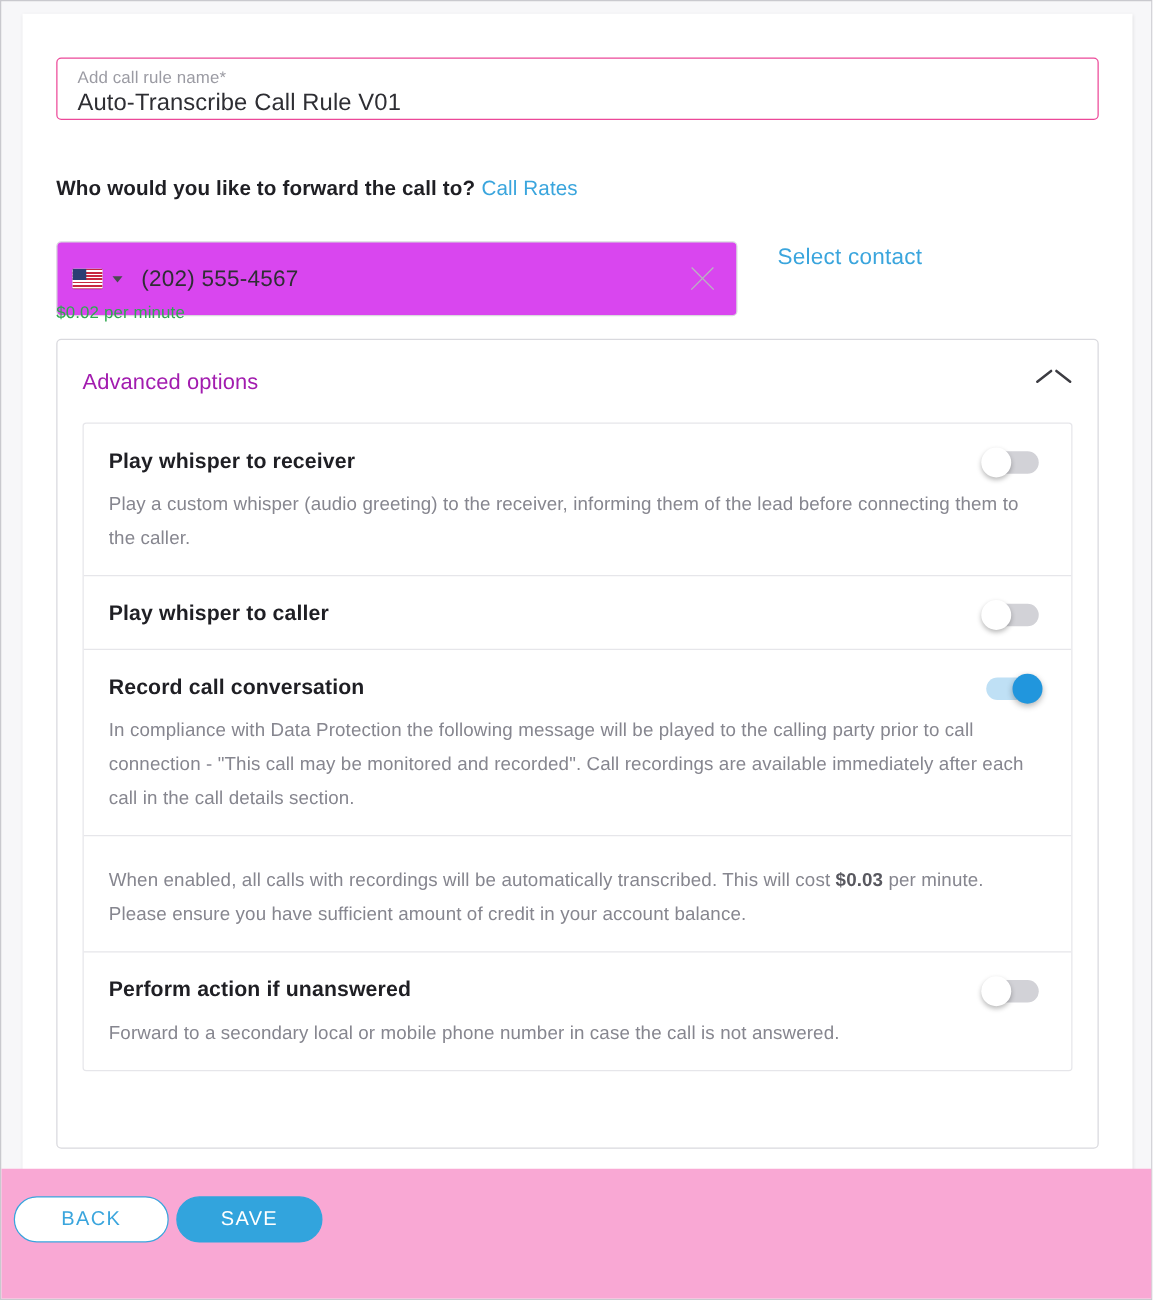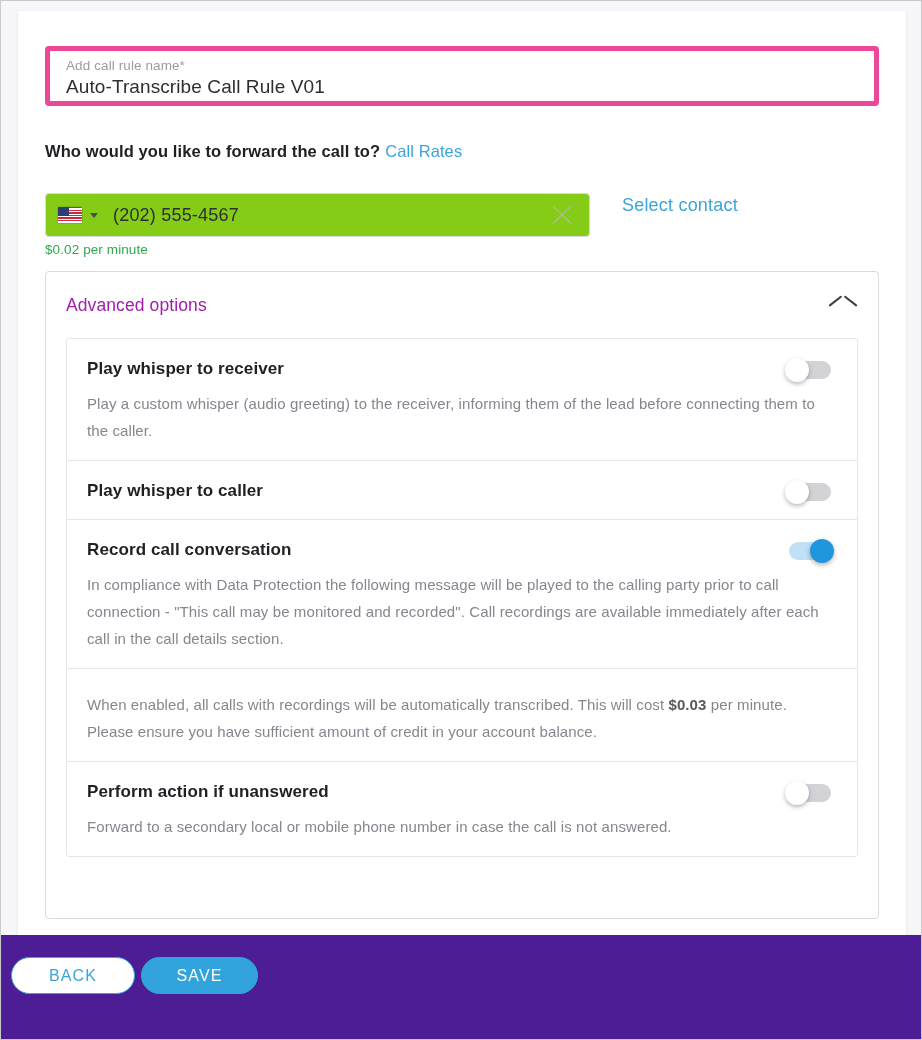--- a/index.html
+++ b/index.html
@@ -23,22 +23,22 @@
     left: 17px; top: 10px;
     width: 888px; height: 926px;
     background: #ffffff;
     box-shadow: 0 1px 3px rgba(0,0,0,0.10);
   }
 
   
   .rulename-field {
     position: absolute;
     left: 27px; top: 35px;
-    width: 834px; height: 60px;
-    border: 5px solid #ec4899;
+    width: 834px; height: 50px;
+    border: 1px solid #ec4899;
     border-radius: 4px;
     background: #fff;
     padding: 7px 16px 0 16px;
   }
   .rulename-label {
     font-size: 13.5px;
     color: #9b9ba3;
     line-height: 16px;
     letter-spacing: .1px;
   }
@@ -63,24 +63,24 @@
     color: #3aa5dd;
     font-weight: normal;
     margin-left: 5px;
     cursor: pointer;
   }
 
   
   .phone-field {
     position: absolute;
     left: 27px; top: 182px;
-    width: 545px; height: 44px;
+    width: 545px; height: 60px;
     border: 1px solid #d9d9de;
     border-radius: 4px;
-    background: #84cc16;
+    background: #d946ef;
     display: flex;
     align-items: center;
     padding: 0 10px 0 12px;
   }
   .flag {
     width: 24px; height: 16px;
     position: relative;
     border-radius: 1px;
     overflow: hidden;
     flex: none;
@@ -253,21 +253,21 @@
     left: auto; right: -1px;
     background: #2196dd;
     box-shadow: 0 2px 5px rgba(0,0,0,.30);
   }
 
   
   .footer {
     position: absolute;
     left: 0; bottom: 0;
     width: 922px; height: 104px;
-    background: #4c1d95;
+    background: #f9a8d4;
   }
   .btn {
     position: absolute;
     height: 37px;
     border-radius: 19px;
     font-size: 16px;
     letter-spacing: 1.1px;
     display: flex;
     align-items: center;
     justify-content: center;

